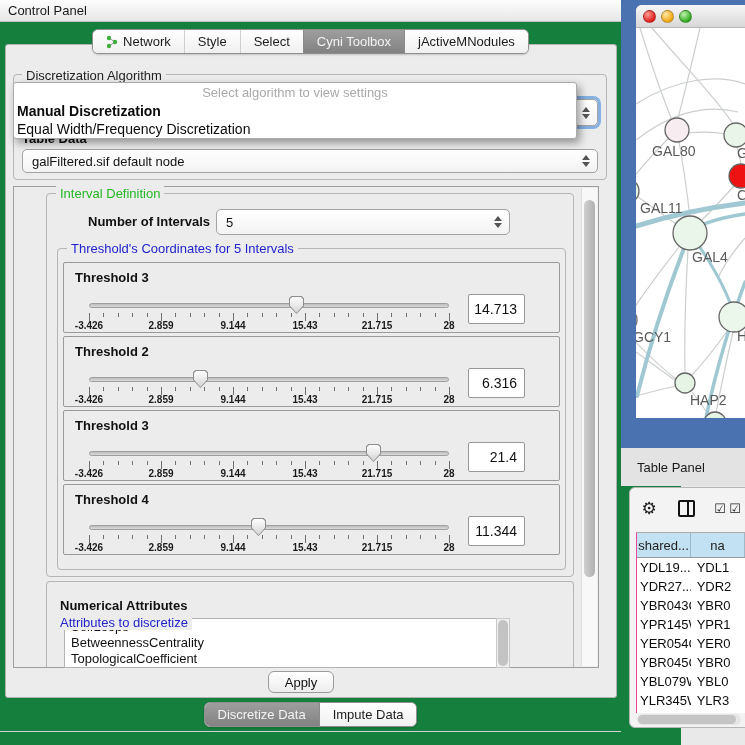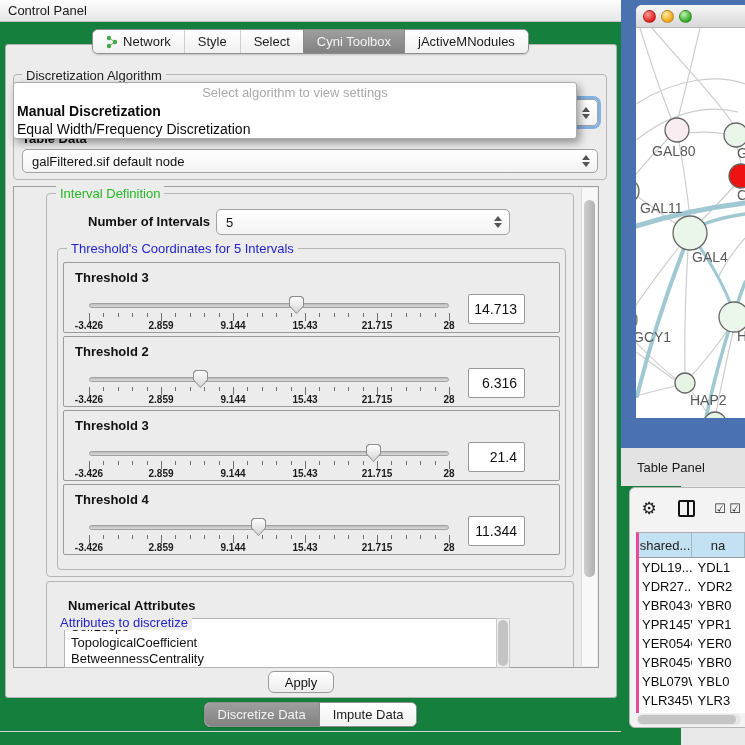--- a/index.html
+++ b/index.html
@@ -105,21 +105,21 @@
   .tp-container { position:absolute; left:629px; top:487px; width:130px; height:241px;
     background:#f3f3f3; border:1px solid #b5b5b5; border-radius:6px; }
   .tp-tool { position:absolute; display:flex; align-items:center; justify-content:center; color:#1c1c1c; }
   .gear  { left:639px; top:498px; width:20px; height:20px; font-size:17px; }
   .splitcol { left:678px; top:500px; width:17px; height:17px; border:2px solid #111; border-radius:2px; }
   .splitcol::after { content:""; position:absolute; left:50%; top:0; width:2px; height:100%; background:#111; }
   .cbx { top:501px; width:14px; height:14px; font-size:13px; }
   .cbx.c1 { left:713px; } .cbx.c2 { left:728px; }
 
   .tp-table { position:absolute; left:636px; top:532px; width:109px; height:181px; overflow:hidden;
-    border-top:1px solid #adadad; border-left:3px solid #ec4899; background:#fff; }
+    border-top:1px solid #adadad; border-left:1px solid #ec4899; background:#fff; }
   .tp-header { display:flex; height:25px; border-bottom:1px solid #9a9a9a; }
   .tp-hcell { background:#c2e1f2; border-right:1px solid #9db8c6; font-size:13px; color:#222;
     display:flex; align-items:center; justify-content:center; overflow:hidden; white-space:nowrap; }
   .tp-hcell.c1 { width:70px; } .tp-hcell.c2 { width:70px; }
   .tp-row { display:flex; height:19px; font-size:13px; color:#0c0c0c; align-items:center; }
   .tp-cell { overflow:hidden; white-space:nowrap; }
   .tp-cell.c1 { width:70px; padding-left:3px; } .tp-cell.c2 { width:70px; padding-left:6px; }
   .tp-hscroll { position:absolute; left:637px; top:714px; width:104px; height:11px; background:#e6e6e6; border-radius:6px; }
   .tp-hthumb { position:absolute; left:1px; top:1px; width:98px; height:9px; background:#c5c5c5; border-radius:5px; }
 </style>
@@ -358,25 +358,25 @@
           <span class="ticklabel" style="left: 60%;">15.43</span>
           <span class="ticklabel" style="left: 80%;">21.715</span>
           <span class="ticklabel" style="left: 100%;">28</span>
         </div>
         <div class="value-box">11.344</div>
       </div>
     </div>
 
   <div class="groupbox" style="left:46px;top:581px;width:528px;height:86px;border-bottom:none;border-radius:4px 4px 0 0;"></div>
   <div class="group-title gt-blue" style="left:56px;top:574px;margin-top:41px;">Attributes to discretize</div>
-  <div class="label-bold" style="left:60px;top:598px;margin-left:8px;">Numerical Attributes</div>
+  <div class="label-bold" style="left:60px;top:598px;">Numerical Attributes</div>
   <div class="attr-list" id="attr-list">
       <div class="attr-item">SelfLoops</div>
+      <div class="attr-item">BetweennessCentrality</div>
       <div class="attr-item">TopologicalCoefficient</div>
-      <div class="attr-item">BetweennessCentrality</div>
     </div>
   <div class="attr-vtrack"></div>
   <div class="attr-vthumb"></div>
 
   <div class="apply-btn">Apply</div>
 
   <div class="tabbar top">
       <div class="tabgroup" id="top-tabs">
         <div class="tab">
           <svg width="12" height="14" viewBox="0 0 12 14">

